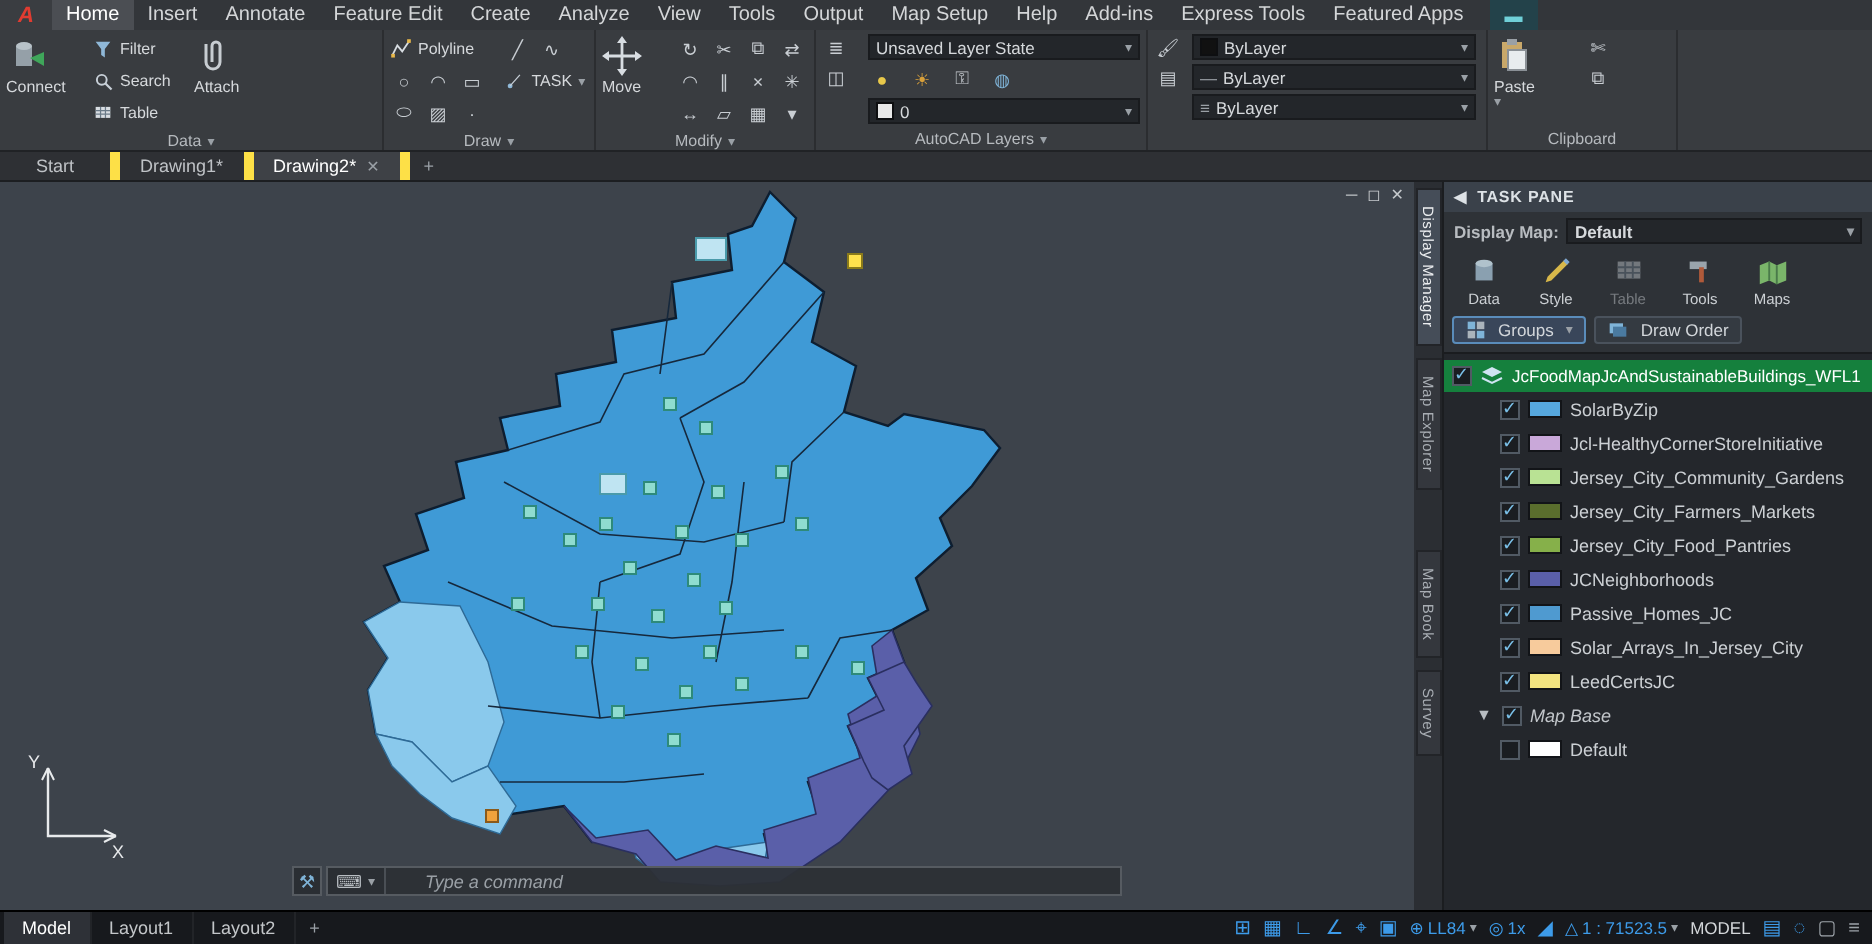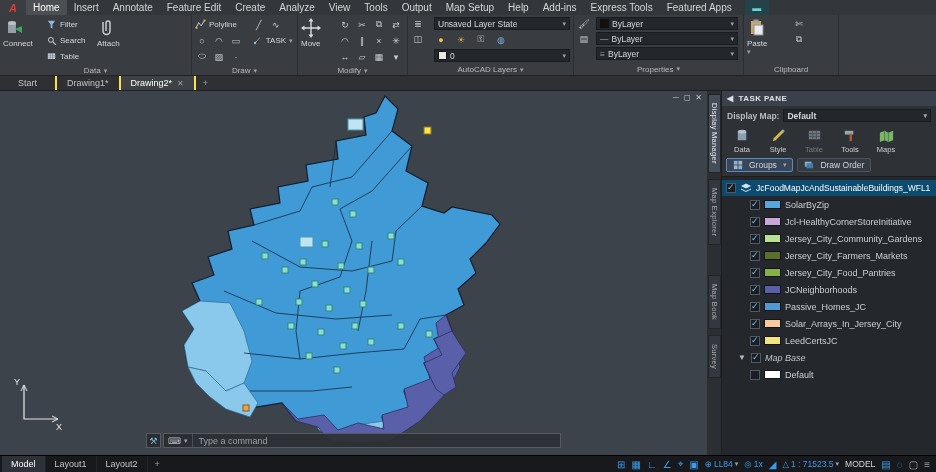--- a/index.html
+++ b/index.html
@@ -34,37 +34,37 @@
   .ico14 { width:14px; height:14px; display:flex; align-items:center; justify-content:center;
     font-size:9px; color:#c9ced3; }
   .combo { background:#23262a; border:1px solid #191b1e; color:#d6d9dc; font-size:8.5px;
     display:flex; align-items:center; height:13px; padding:0 3px; gap:3px; }
   .combo .caret { margin-left:auto; }
   .mini-swatch { width:9px; height:9px; border:1px solid #0e0f11; background:#e8e8e8; flex:none; }
 
   
   .doctabs { height:15px; background:#2e3034; display:flex; align-items:stretch;
     font-size:9px; color:#bfc2c6; border-bottom:1px solid #1c1e21; }
-  .doctab { padding:0 10px; display:flex; align-items:center; gap:5px; border-right:2px solid #fde047; }
+  .doctab { padding:0 10px; display:flex; align-items:center; gap:5px; border-right:5px solid #fde047; }
   .doctab.active { background:#3e4146; color:#ffffff; }
   .doctab .x { color:#9aa0a6; font-size:8px; }
   .plus-tab { padding:0 7px; display:flex; align-items:center; color:#9aa0a6; }
 
   
   .main { height:364px; display:flex; position:relative; }
   .canvas { position:relative; width:707px; height:364px; background:#3d434b; overflow:hidden; }
   .win-ctrls { position:absolute; top:2px; right:5px; font-size:8px; color:#c6cacd;
     display:flex; gap:5px; }
   .ucs { position:absolute; left:12px; bottom:20px; }
   .cmdbar { position:absolute; left:163px; bottom:7px; width:398px; height:15px;
     background:rgba(44,48,53,.93); border:1px solid #565b61; display:flex; align-items:center;
     font-size:9px; color:#9aa0a6; }
   .cmd-left { display:flex; align-items:center; gap:3px; background:#2a2e33; height:100%;
     padding:0 4px; border-right:1px solid #4a4f55; color:#b8bdc2; font-size:9px; }
-  .cmd-text { padding-left:6px; }
+  .cmd-text { font-style:italic; padding-left:20px; }
   .cmd-wrench { position:absolute; left:146px; bottom:7px; width:15px; height:15px;
     background:#2a2e33; border:1px solid #565b61; color:#7fb4d8; font-size:9px;
     display:flex; align-items:center; justify-content:center; }
 
   
   .side-strip { width:14px; background:#2b2e33; display:flex; flex-direction:column;
     align-items:center; padding-top:3px; gap:6px; }
   .vtab { writing-mode:vertical-rl; font-size:7.5px; color:#a8adb3; background:#34373d;
     padding:8px 1px; border:1px solid #222428; letter-spacing:.3px; white-space:nowrap; }
   .vtab.active { background:#454d58; color:#eceef0; }
@@ -84,21 +84,21 @@
   .tp-tool svg { width:17px; height:17px; }
   .tp-tool.dim { opacity:.45; }
   .tp-buttons { display:flex; gap:4px; padding:2px 4px 4px; }
   .tp-btn { display:flex; align-items:center; gap:6px; font-size:8.5px; padding:1px 6px;
     border:1px solid #4a525c; background:#343a41; border-radius:2px; color:#d2d6da; }
   .tp-btn.active { background:#39465a; border-color:#5a8cba; }
   .tp-btn svg { width:10px; height:10px; }
   .tree { flex:1; background:#24272c; border-top:1px solid #1a1c1f; padding-top:3px; overflow:hidden; }
   .tree-row { display:flex; align-items:center; gap:4px; height:17px; padding-left:6px;
     white-space:nowrap; }
-  .tree-row.root { background:#0c4a6e; color:#fff; height:16px; font-size:8.5px; padding-left:4px; }
+  .tree-row.root { background:#15803d; color:#fff; height:16px; font-size:8.5px; padding-left:4px; }
   .indent { width:18px; flex:none; }
   .indent-sm { width:6px; flex:none; }
   .checkbox { width:10px; height:10px; background:#1a1d21; border:1px solid #515a64;
     position:relative; flex:none; }
   .checkbox.checked::after { content:"✓"; position:absolute; left:0px; top:-2px;
     font-size:9px; color:#7ac0e8; }
   .swatch { width:17px; height:9px; border:1px solid #121418; flex:none; }
   .tree-label { overflow:hidden; text-overflow:ellipsis; }
   .italic { font-style:italic; color:#c2c6ca; }
   .tree-caret { width:9px; color:#b8bdc2; font-size:8px; flex:none; }
@@ -312,24 +312,20 @@
             <span style="color:#9aa0a6">—</span>
             <span>ByLayer</span>
             <span class="caret">▾</span>
           </div>
           <div class="combo">
             <span style="color:#9aa0a6">≡</span>
             <span>ByLayer</span>
             <span class="caret">▾</span>
           </div>
         </div>
-      </div>
-      <div class="panel-label">
-        <span>Properties</span>
-          <span class="caret">▾</span>
       </div>
     </div>
 
     <div class="panel" style="width:95px">
       <div class="panel-body">
         <div class="btn-lg" style="width:42px">
           <svg viewBox="0 0 20 20">
             <rect x="4" y="3" width="10" height="13" fill="#c9a86a"></rect>
             <rect x="6.5" y="1.5" width="5" height="3" fill="#9aa0a6"></rect>
             <rect x="7" y="7" width="9" height="10" fill="#e8ecef" stroke="#8a9096"></rect>

